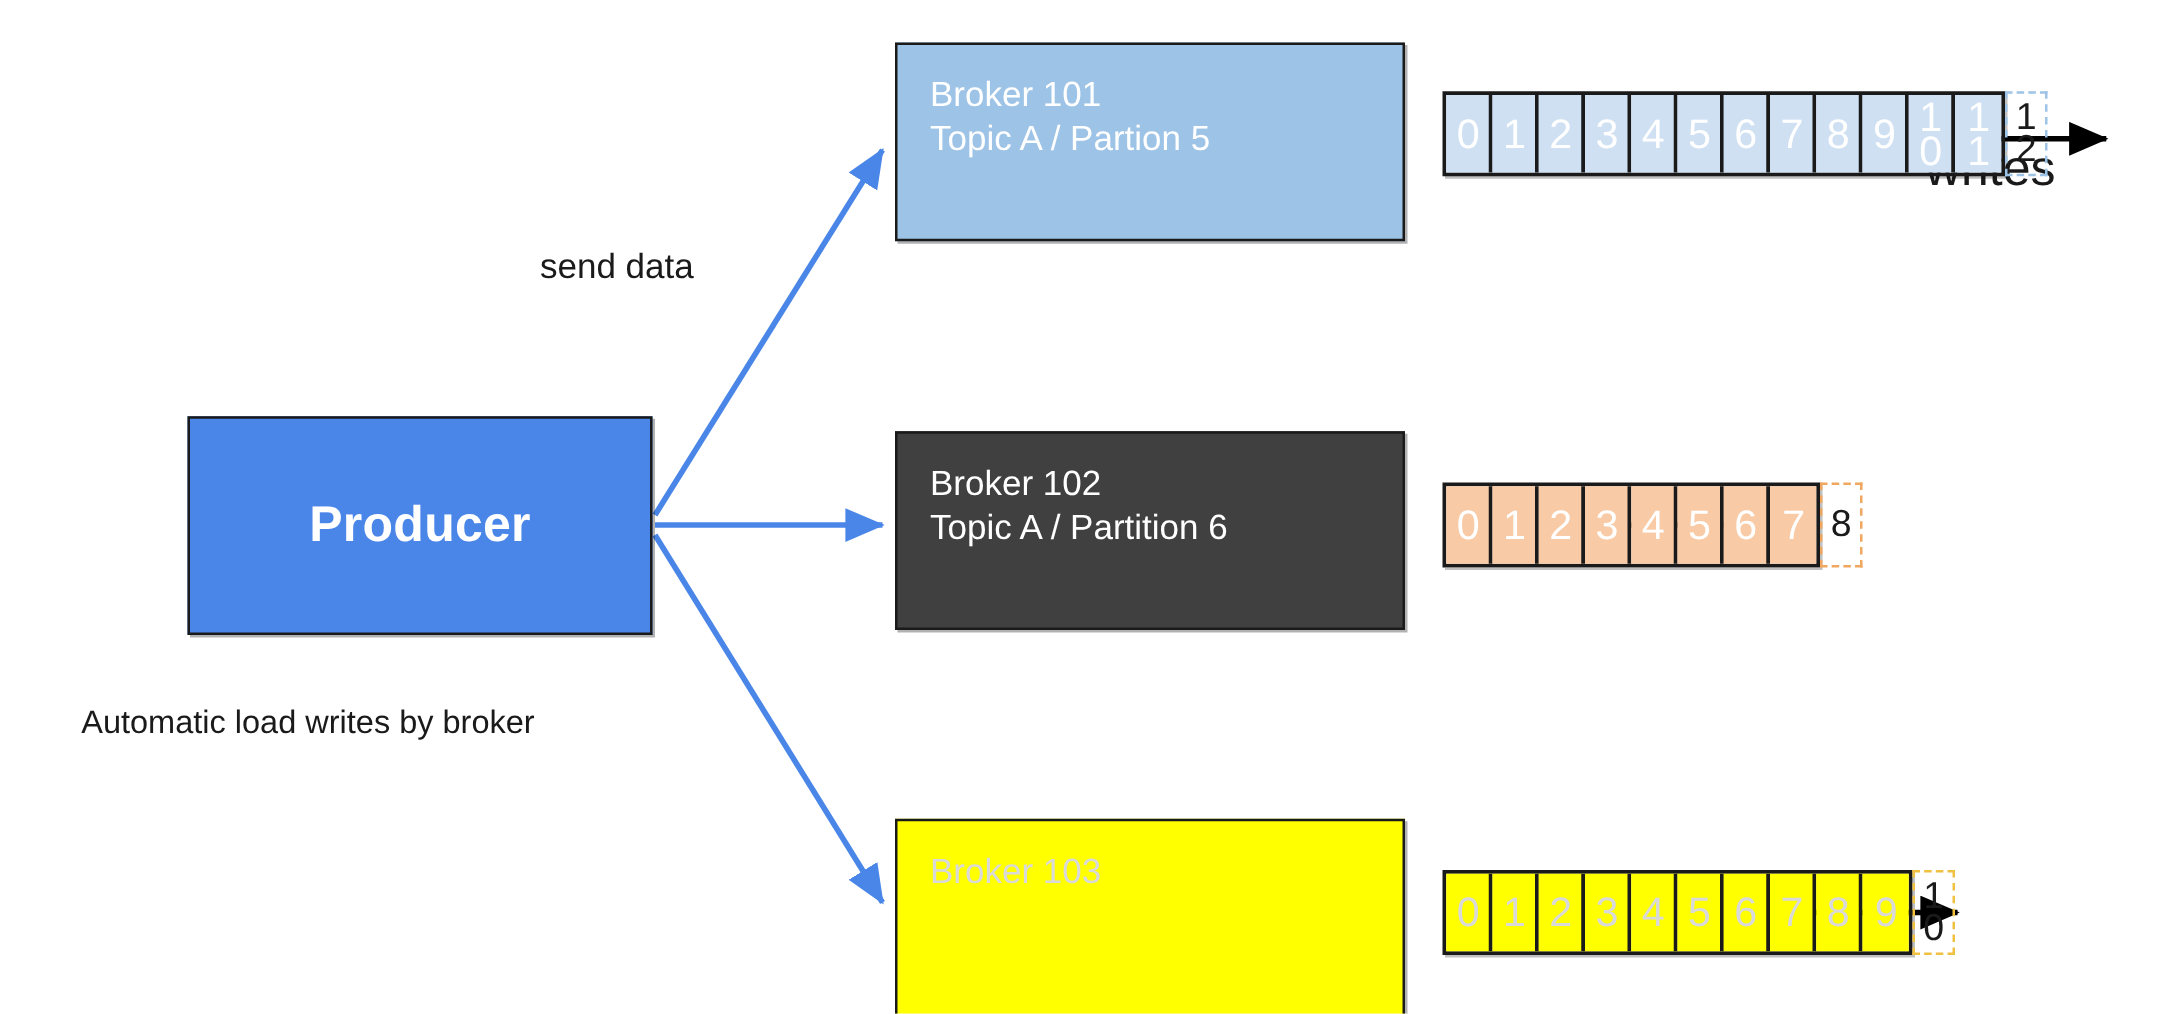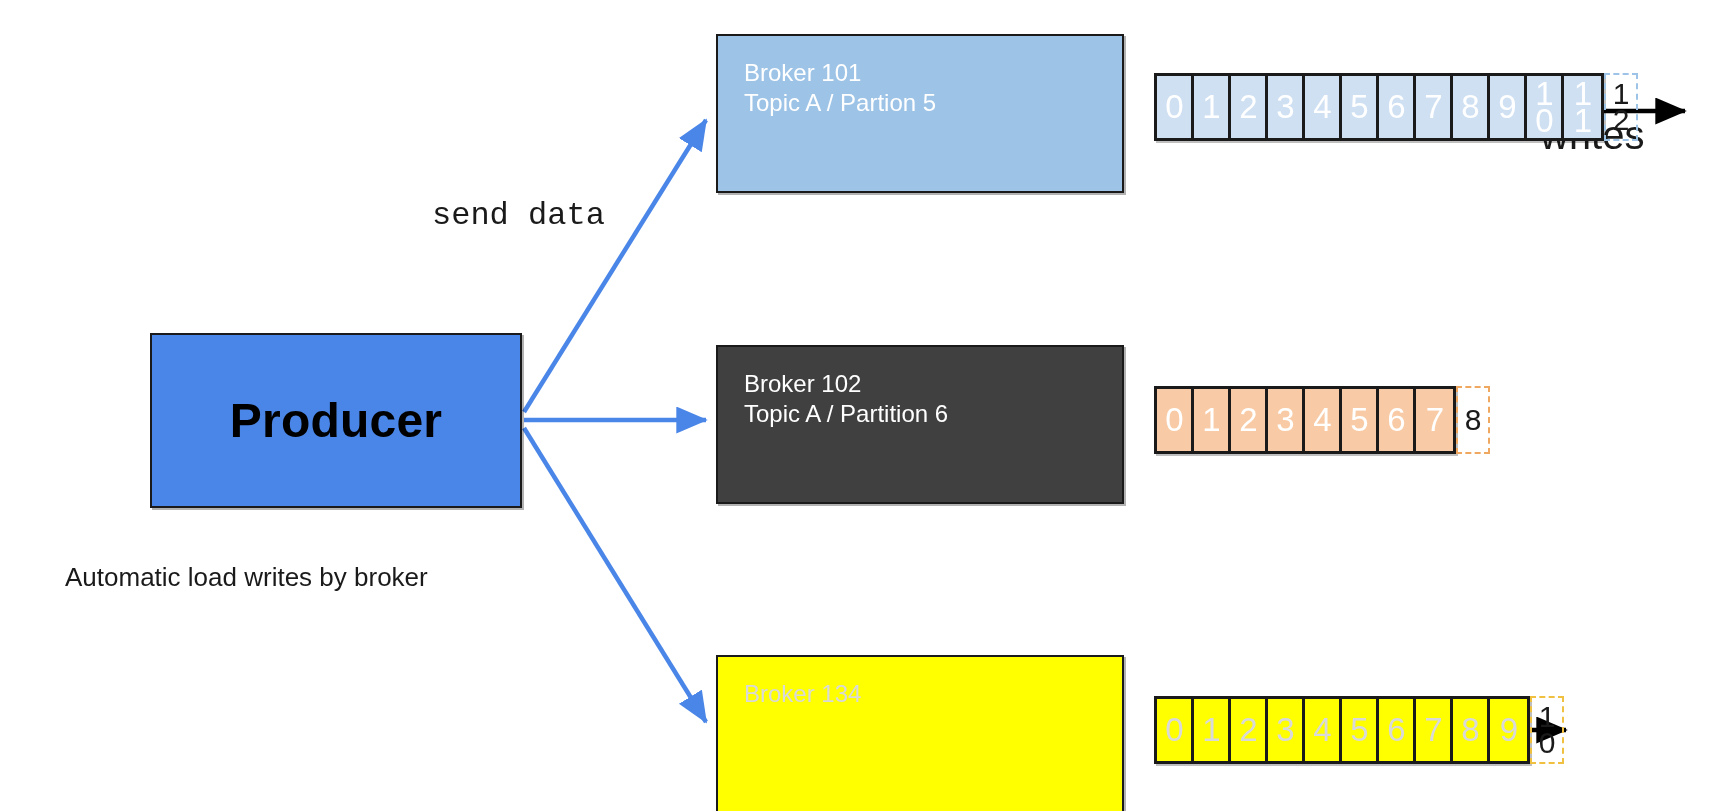--- a/index.html
+++ b/index.html
@@ -32,37 +32,37 @@
     left: 150px;
     top: 333px;
     width: 372px;
     height: 175px;
     background: #4a86e8;
     display: flex;
     align-items: center;
     justify-content: center;
   }
   .producer-label {
-    color: #000000;
-    font-size: 48px;
+    color: #ffffff;
+    font-size: 40px;
     font-weight: bold;
     letter-spacing: .2px;
   }
 
   .broker-box {
     left: 716px;
     width: 408px;
     height: 159px;
     padding: 22px 0 0 26px;
     display: flex;
     flex-direction: column;
     justify-content: flex-start;
   }
   .broker-box .line {
-    font-size: 24px;
+    font-size: 28px;
     line-height: 1.26;
     white-space: nowrap;
   }
 
   .broker-1 { top: 34px;  background: #9dc3e6; }
   .broker-2 { top: 345px; background: #404040; }
   .broker-3 { top: 655px; background: #ffff00; }
 
   .broker-1 .line, .broker-2 .line { color: #ffffff; }
   .broker-3 .line { color: #d9d9d9; }
@@ -128,21 +128,21 @@
   .strip-1 { left: 1154px; top: 73px;  }
   .strip-2 { left: 1154px; top: 386px; }
   .strip-3 { left: 1154px; top: 696px; }
 
   
   .caption {
     position: absolute;
     color: #1a1a1a;
     white-space: nowrap;
   }
-  .send-data-label { left: 432px; top: 197px; font-size: 32px; font-family: Liberation Mono, monospace; }
+  .send-data-label { left: 432px; top: 197px; font-size: 28px; }
   .load-balance-label { left: 65px; top: 562px; font-size: 26px; }
   .writes-label { left: 1540px; top: 113px; font-size: 40px; }
 
   
   .arrow-svg {
     position: absolute;
     left: 0;
     top: 0;
     width: 1732px;
     height: 811px;
@@ -188,21 +188,21 @@
     <span class="line">Broker 101</span>
     <span class="line">Topic A / Partion 5</span>
   </div>
 
   <div class="box broker-box broker-2">
     <span class="line">Broker 102</span>
     <span class="line">Topic A / Partition 6</span>
   </div>
 
   <div class="box broker-box broker-3">
-    <span class="line">Broker 134</span>
+    <span class="line">Broker 103</span>
   </div>
 
   <div class="log-strip strip-1 row-blue">
       <div class="log-cells">
         <div class="log-cell" style="width: 37px; height: 62px;">0</div>
         <div class="log-cell" style="width: 37px; height: 62px;">1</div>
         <div class="log-cell" style="width: 37px; height: 62px;">2</div>
         <div class="log-cell" style="width: 37px; height: 62px;">3</div>
         <div class="log-cell" style="width: 37px; height: 62px;">4</div>
         <div class="log-cell" style="width: 37px; height: 62px;">5</div>

